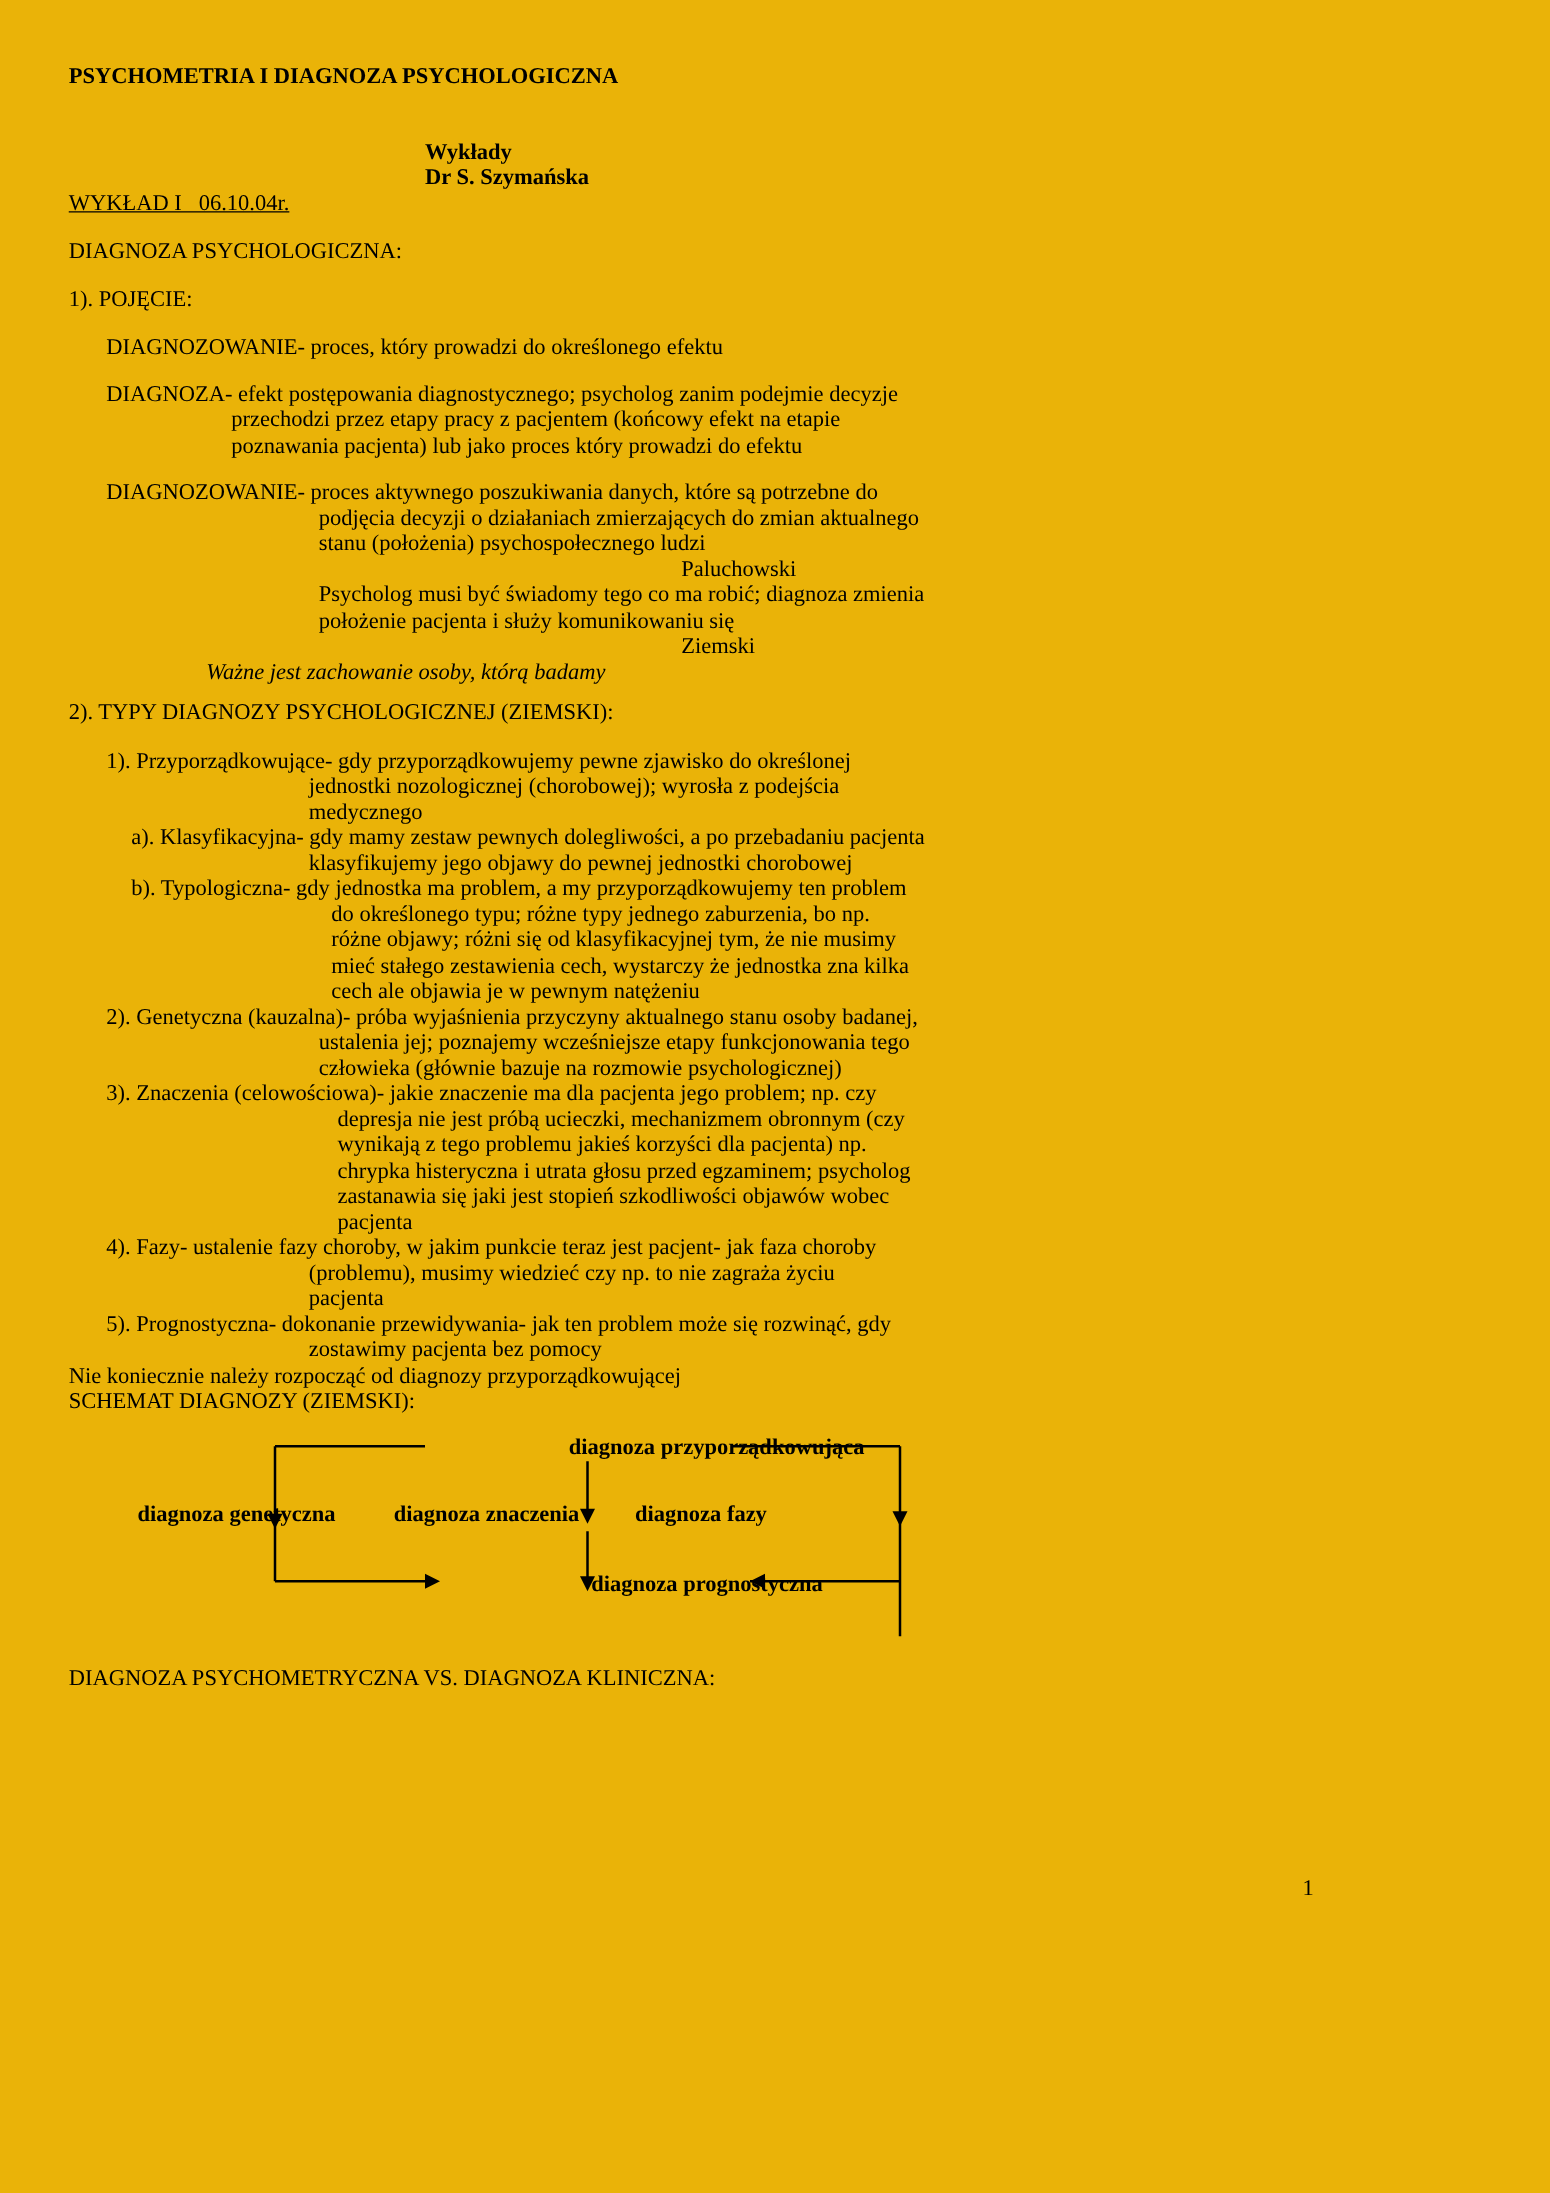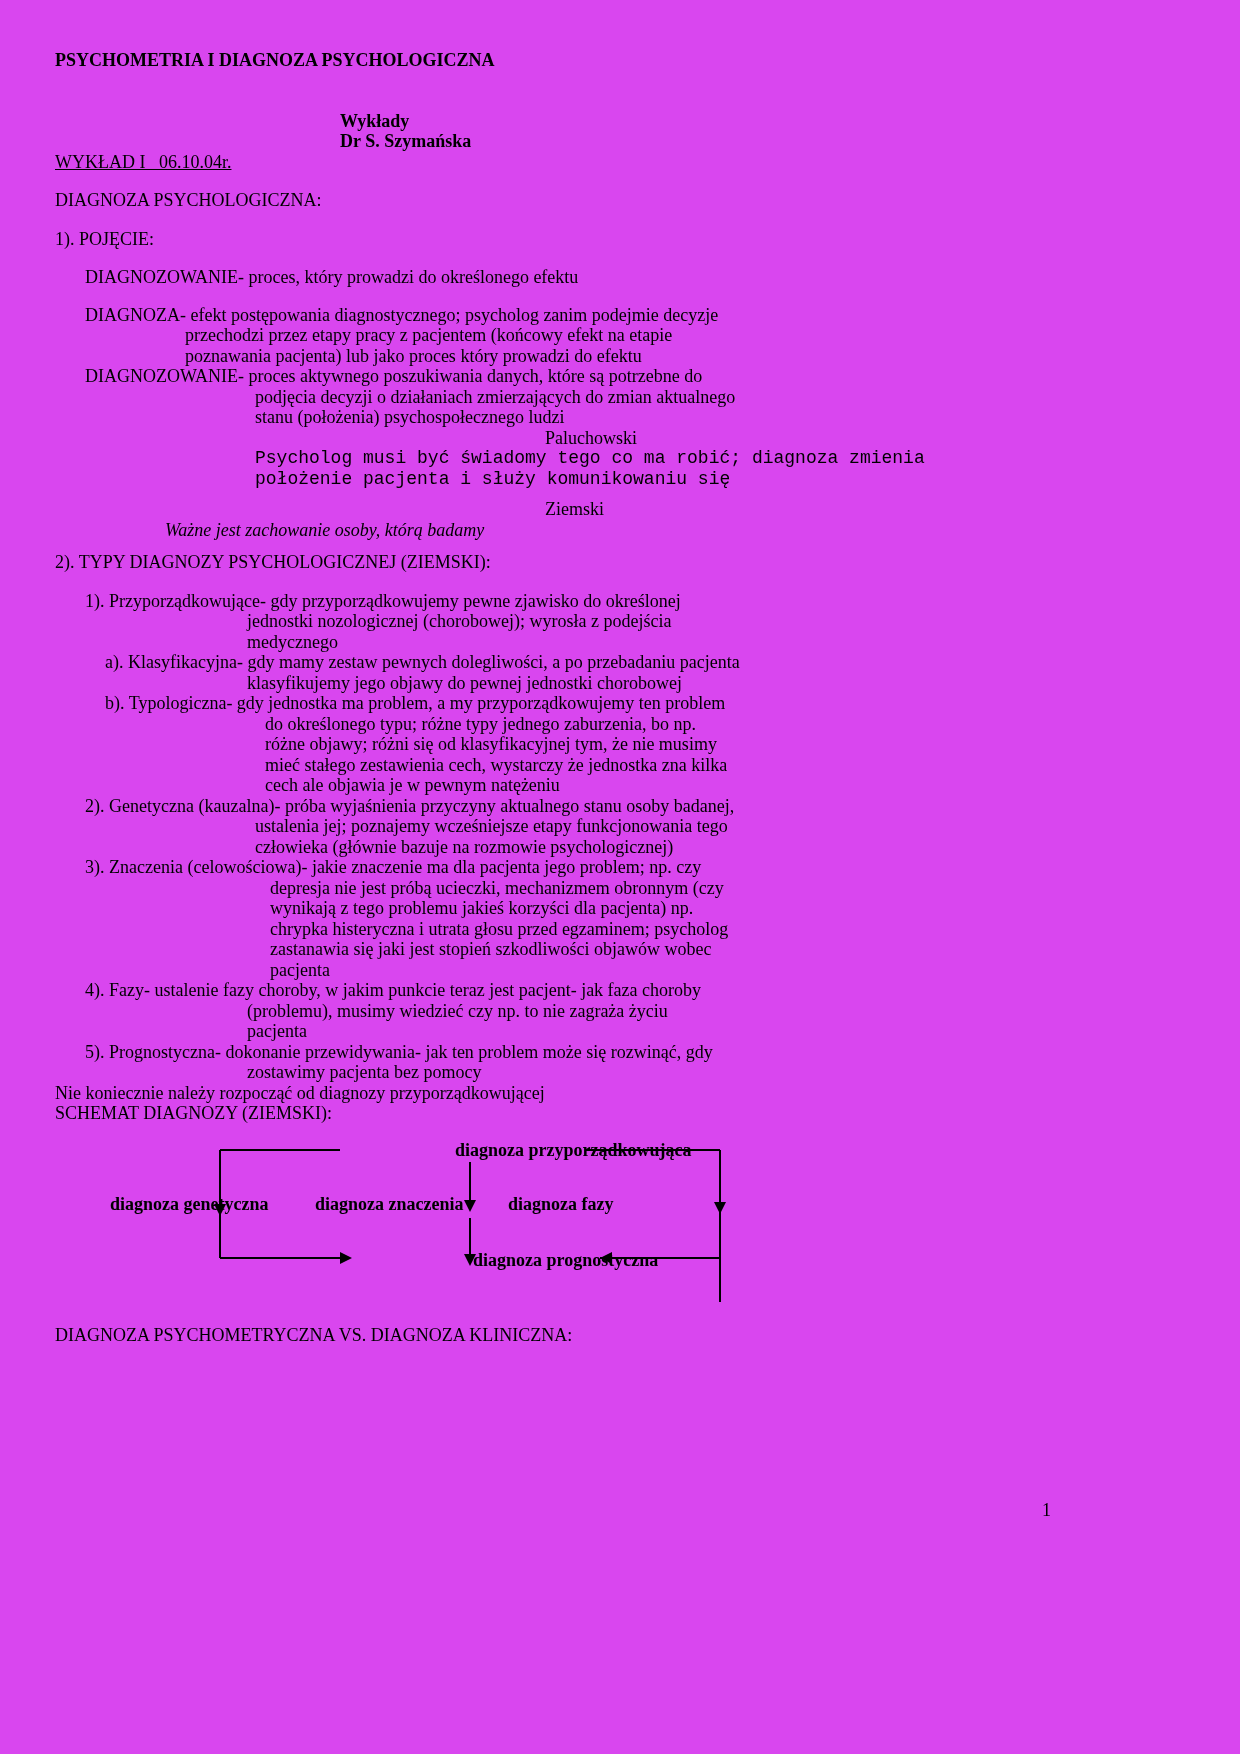--- a/index.html
+++ b/index.html
@@ -2,40 +2,40 @@
 <html><head>
 <meta charset="utf-8">
 <style>
   html, body { margin: 0; padding: 0; background: #ffffff; }
   .page {
     position: relative;
     width: 1240px;
     height: 1754px;
     box-sizing: border-box;
     padding: 50px 55px;
-    background: #d946ef;
+    background: #eab308;
     color: #000000;
     font-family: "Liberation Serif", serif;
     font-size: 18px;
     line-height: 20.5px;
     overflow: hidden;
   }
   .doc-title { font-weight: bold; margin-bottom: 40px; }
   .subtitle { font-weight: bold; padding-left: 285px; }
   .u-head { text-decoration: underline; white-space: pre; margin-bottom: 18px; }
   .sec-heading { margin-bottom: 18px; }
   .def, .cont, .typ, .attr, .note, .plain { white-space: pre-line; }
   .ind30 { padding-left: 130px; text-indent: -100px; margin-bottom: 17px; }
   .hang-a { padding-left: 130px; text-indent: -100px; }
   .hang-b { padding-left: 200px; text-indent: -170px; }
-  .mb17 { }
+  .mb17 { margin-bottom: 17px; }
   .mb12 { margin-bottom: 12px; font-style: italic; }
   .mb14 { margin-bottom: 14px; }
   .mb10 { margin-bottom: 10px; }
-  .mb7  { margin-bottom: 10px; font-family: Liberation Mono, monospace; }
+  .mb7  { margin-bottom: 0; }
   .attr { padding-left: 490px; }
   .cont-b { padding-left: 200px; }
   .note-wazne { padding-left: 110px; }
   .hang-t1  { padding-left: 192px; text-indent: -162px; }
   .hang-t1a { padding-left: 192px; text-indent: -142px; }
   .hang-t1b { padding-left: 210px; text-indent: -160px; }
   .hang-t2  { padding-left: 200px; text-indent: -170px; }
   .hang-t3  { padding-left: 215px; text-indent: -185px; }
   .diagram {
     position: relative;

